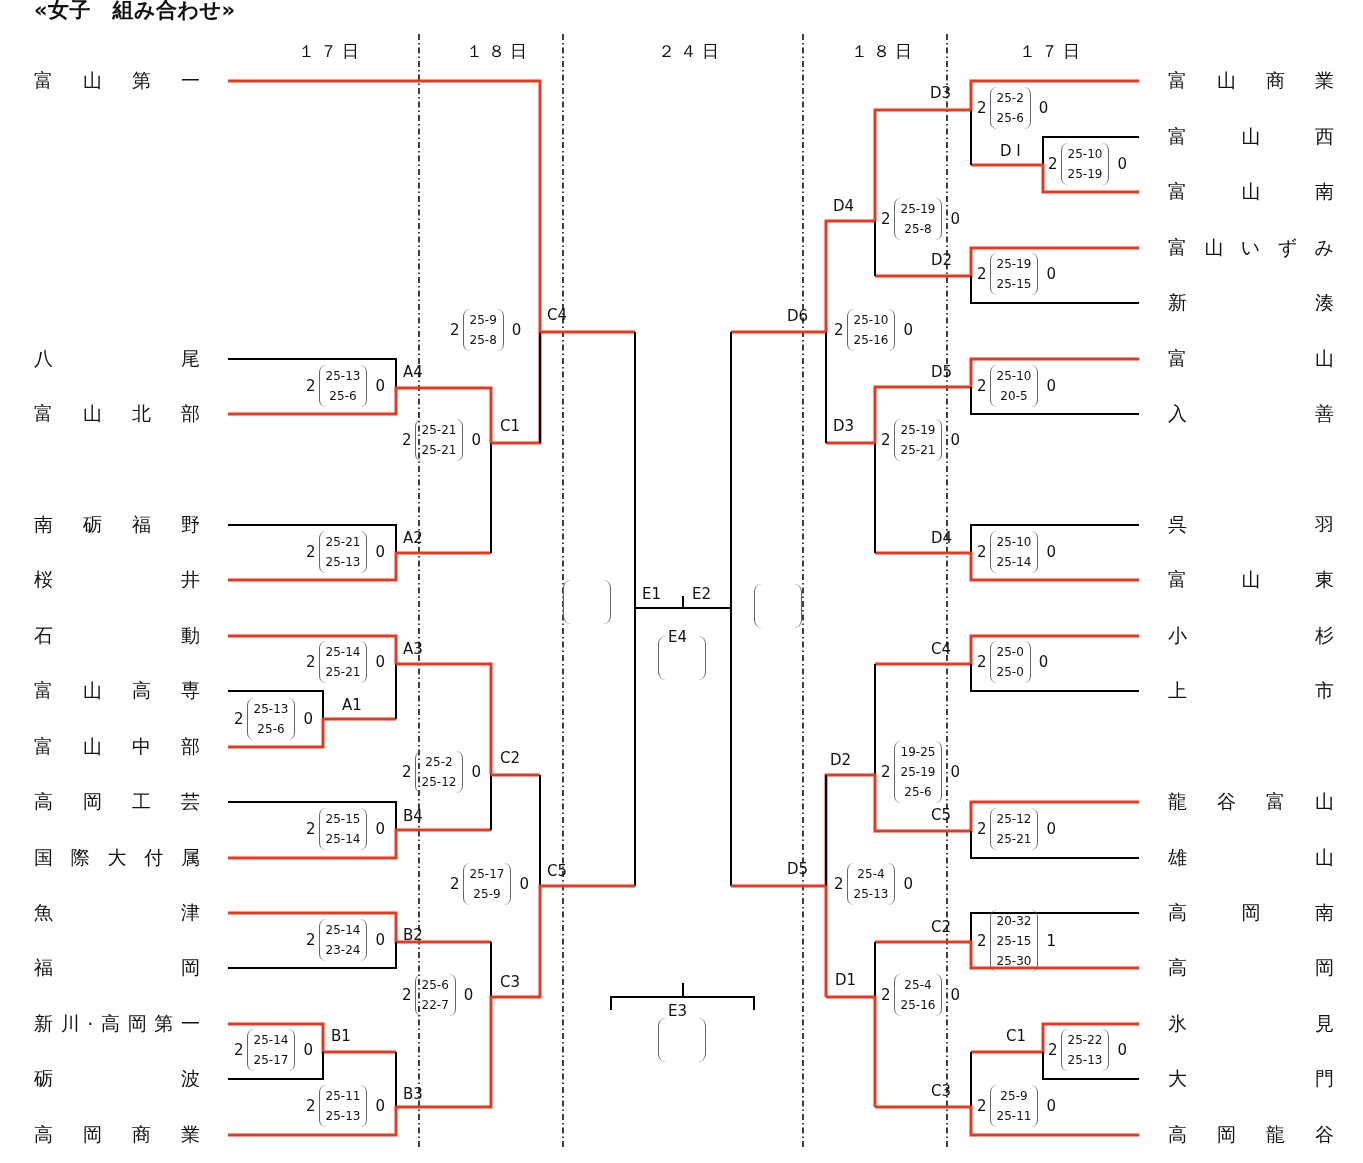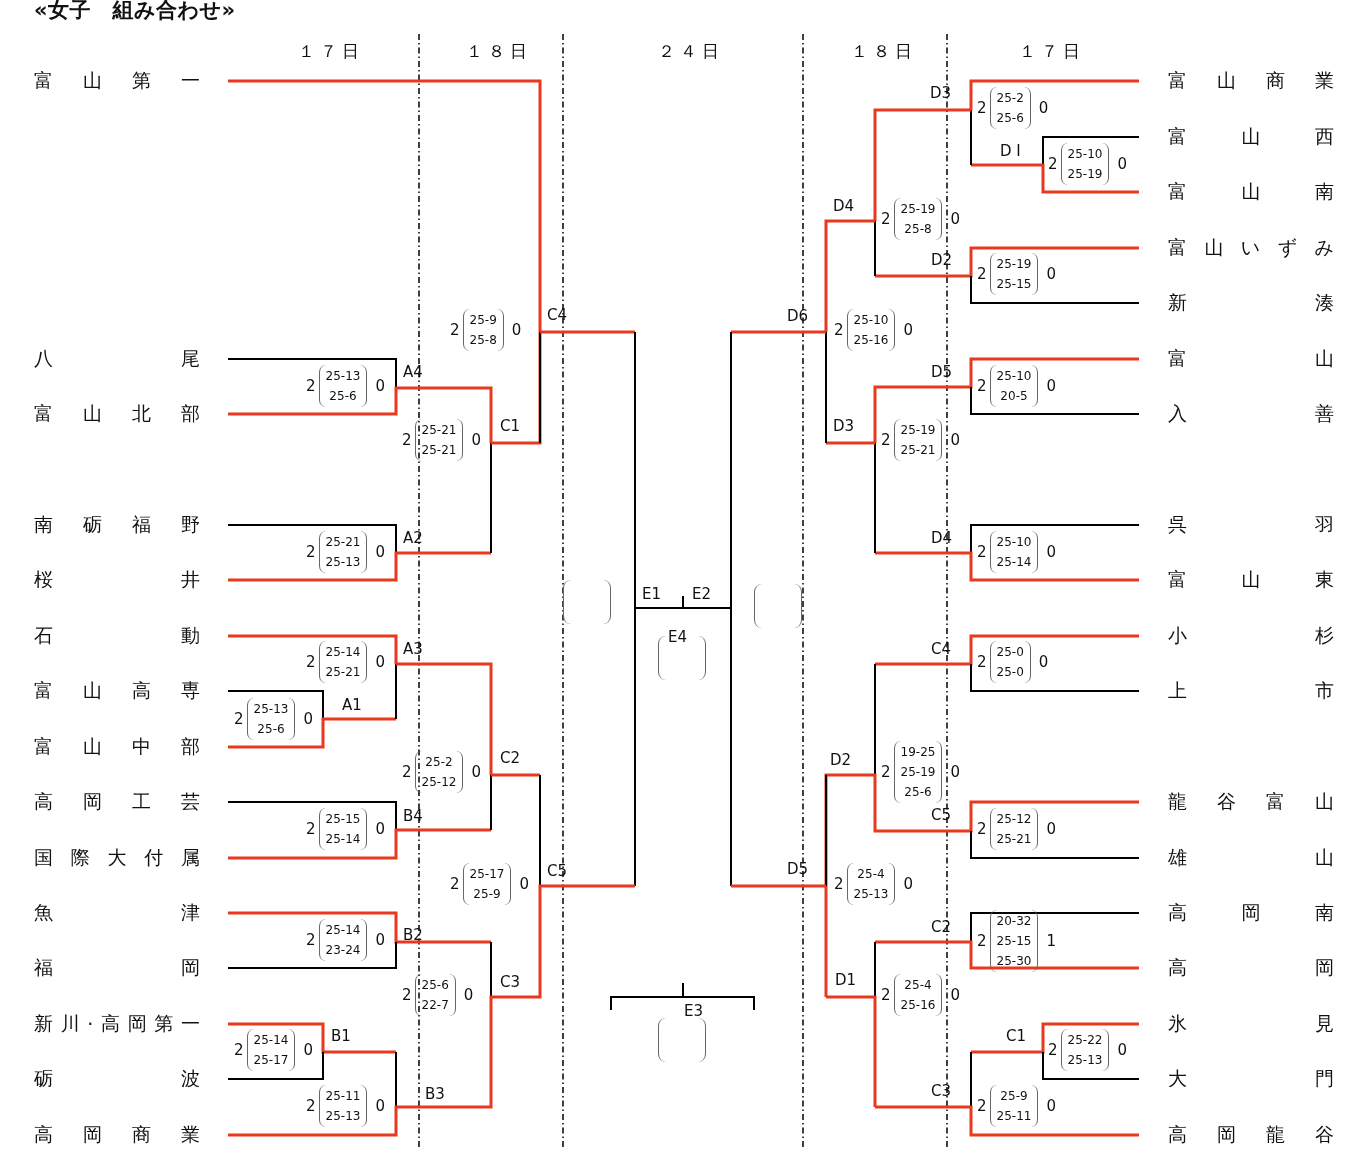--- a/index.html
+++ b/index.html
@@ -277,21 +277,21 @@
     </div>
     <div class="mlabel" style="left: 331px; top: 1026px;">B1</div>
     <div class="score" style="left: 306px; top: 1085px;">
       <span class="w">2</span>
       <div class="sets">
         <span>25-11</span>
         <span>25-13</span>
       </div>
       <span class="l">0</span>
     </div>
-    <div class="mlabel" style="left: 425px; top: 1084px;">B3</div>
+    <div class="mlabel" style="left: 403px; top: 1084px;">B3</div>
     <div class="score" style="left: 402px; top: 974px;">
       <span class="w">2</span>
       <div class="sets">
         <span>25-6</span>
         <span>22-7</span>
       </div>
       <span class="l">0</span>
     </div>
     <div class="mlabel" style="left: 500px; top: 972px;">C3</div>
     <div class="score" style="left: 450px; top: 863px;">
@@ -302,21 +302,21 @@
       </div>
       <span class="l">0</span>
     </div>
     <div class="mlabel" style="left: 547px; top: 861px;">C5</div>
     <div class="mlabel" style="left: 642px; top: 584px;">E1</div>
     <div class="mlabel" style="left: 692px; top: 584px; text-align: center;">E2</div>
     <div class="mlabel" style="left: 668px; top: 627px;">E4</div>
     <div class="emptyset" style="left: 563px; top: 580px;"></div>
     <div class="emptyset" style="left: 754px; top: 584px;"></div>
     <div class="emptyset" style="left: 658px; top: 636px;"></div>
-    <div class="mlabel" style="left: 668px; top: 1001px; margin-left: 16px;">E3</div>
+    <div class="mlabel" style="left: 668px; top: 1001px;">E3</div>
     <div class="emptyset" style="left: 658px; top: 1018px;"></div>
     <div class="team" style="left: 1168px; top: 69px;">
       <span>富</span>
       <span>山</span>
       <span>商</span>
       <span>業</span>
     </div>
     <div class="team" style="left: 1168px; top: 125px; justify-content: space-between;">
       <span>富</span>
       <span>山</span>

